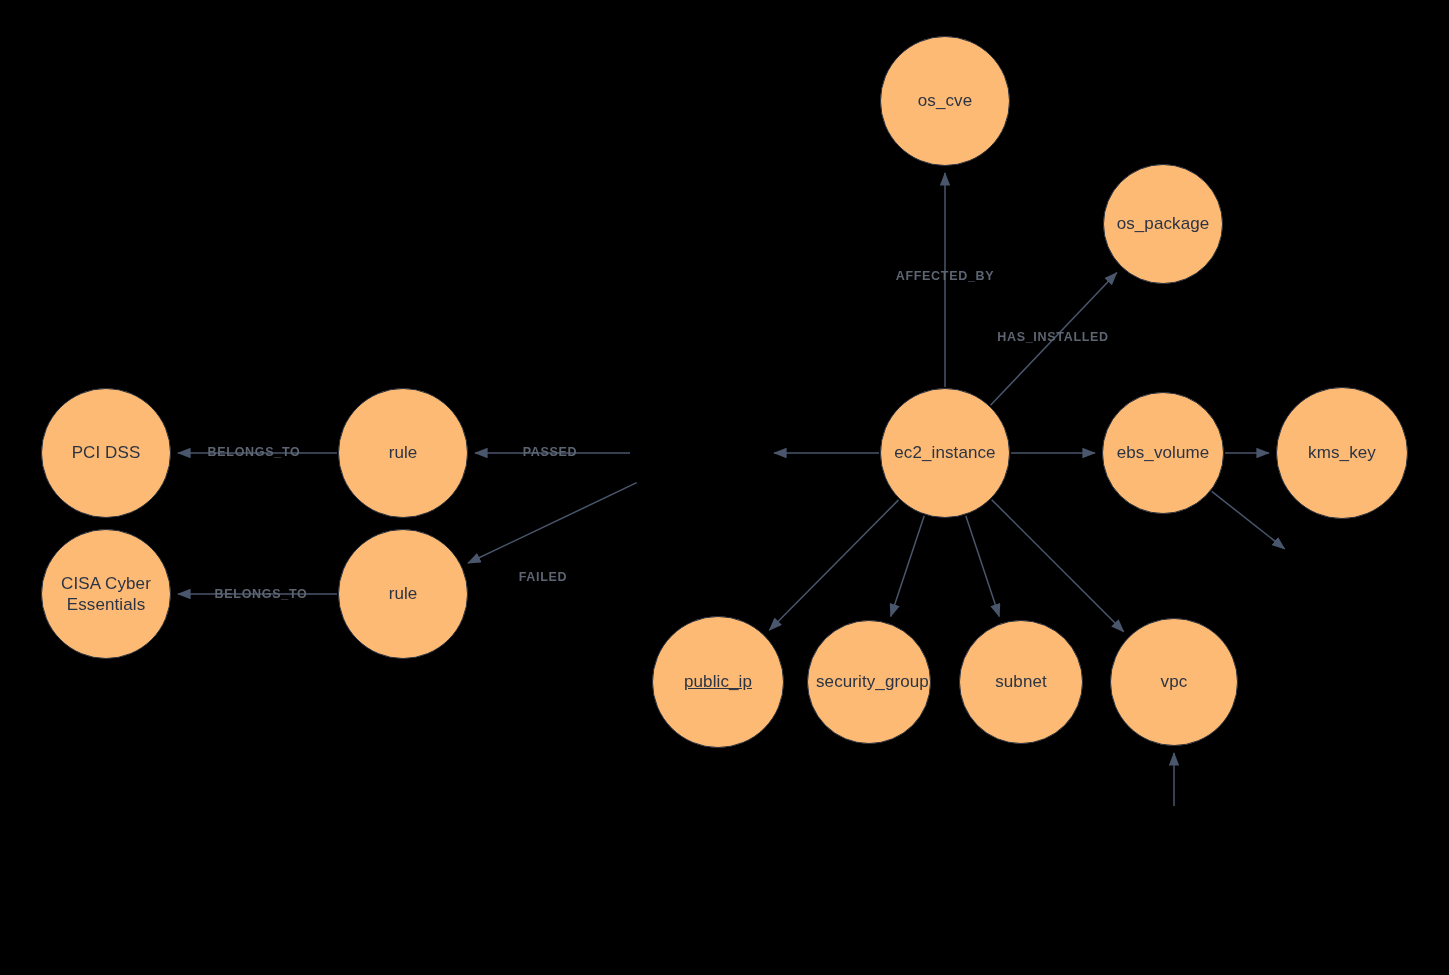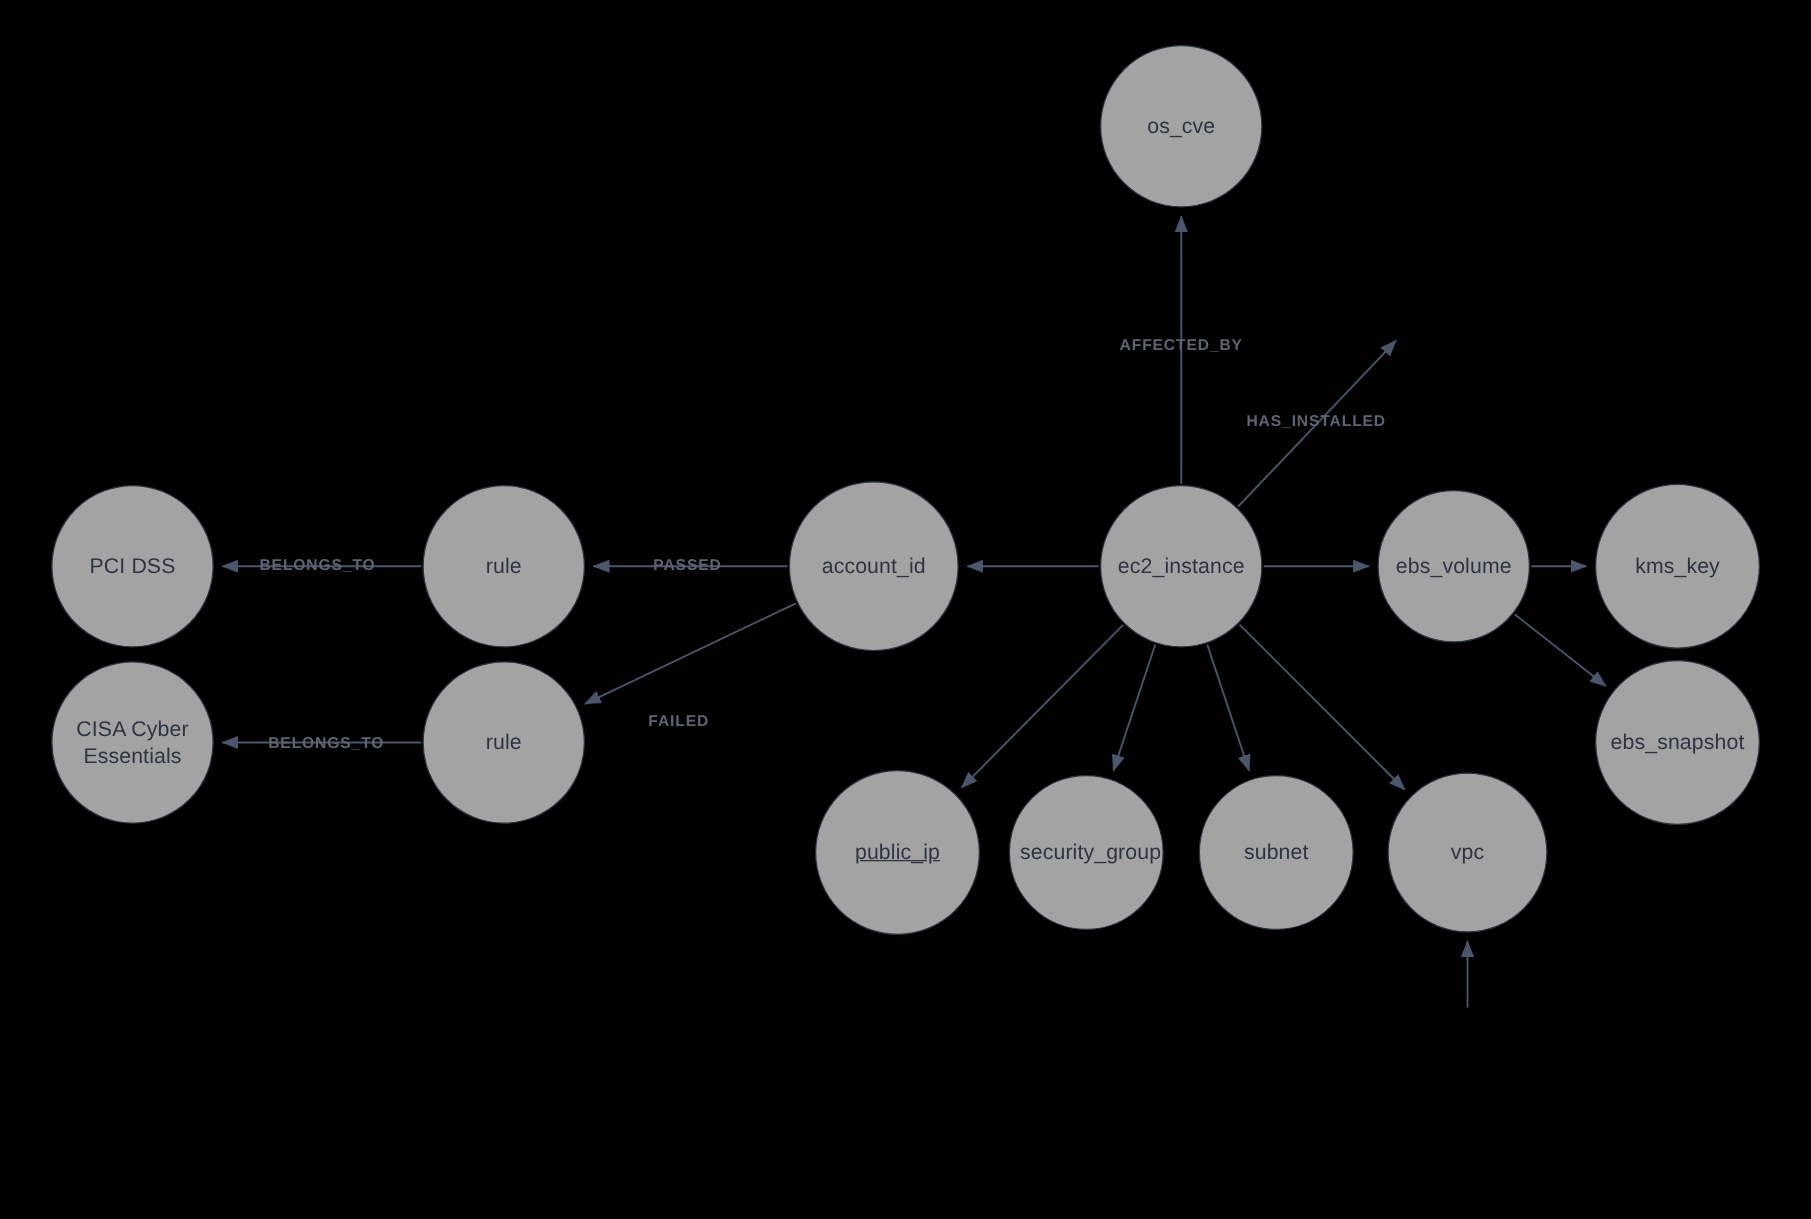--- a/index.html
+++ b/index.html
@@ -26,21 +26,21 @@
     position: absolute;
     left: 0;
     top: 0;
     width: 1449px;
     height: 975px;
   }
   .node {
     position: absolute;
     box-sizing: border-box;
     border-radius: 50%;
-    background: #a3a3a3;
+    background: #fdba74;
     border: 1.6px solid #2b3342;
     display: flex;
     align-items: center;
     justify-content: center;
     text-align: center;
     line-height: 1.25;
     color: #2c3444;
     font-size: 17px;
     letter-spacing: 0.1px;
     padding: 0 8px;
@@ -87,47 +87,44 @@
         <line x1="924.2110470245827" y1="515.6403977811914" x2="890.7339053833907" y2="616.5123114105726" stroke="#49566b" stroke-width="1.5" marker-end="url(#arrowhead)"></line>
         <line x1="965.7889529754173" y1="515.6403977811914" x2="999.2660946166093" y2="616.5123114105726" stroke="#49566b" stroke-width="1.5" marker-end="url(#arrowhead)"></line>
         <line x1="991.6690475583122" y1="499.6690475583121" x2="1123.795418535755" y2="631.7954185357552" stroke="#49566b" stroke-width="1.5" marker-end="url(#arrowhead)"></line>
         <line x1="1174" y1="806" x2="1174" y2="753" stroke="#49566b" stroke-width="1.5" marker-end="url(#arrowhead)"></line>
       </g>
   </svg>
   <div id="node-layer">
       <div class="node" style="left: 880px; top: 36px; width: 130px; height: 130px;">
         <span class="node-label">os_cve</span>
       </div>
+      <div class="node" style="left: 1103px; top: 164px; width: 120px; height: 120px;">
+        <span class="node-label">os_package</span>
+      </div>
       <div class="node" style="left: 41px; top: 388px; width: 130px; height: 130px;">
         <span class="node-label">PCI DSS</span>
       </div>
       <div class="node" style="left: 338px; top: 388px; width: 130px; height: 130px;">
         <span class="node-label">rule</span>
-      </div>
-      <div class="node" style="left: 631px; top: 385px; width: 136px; height: 136px;">
-        <span class="node-label">account_id</span>
       </div>
       <div class="node" style="left: 880px; top: 388px; width: 130px; height: 130px; justify-content: flex-end;">
         <span class="node-label">ec2_instance</span>
       </div>
       <div class="node" style="left: 1276px; top: 387px; width: 132px; height: 132px;">
         <span class="node-label">kms_key</span>
       </div>
       <div class="node" style="left: 1102px; top: 392px; width: 122px; height: 122px;">
         <span class="node-label">ebs_volume</span>
       </div>
       <div class="node" style="left: 41px; top: 529px; width: 130px; height: 130px;">
         <span class="node-label">CISA Cyber
 Essentials</span>
       </div>
       <div class="node" style="left: 338px; top: 529px; width: 130px; height: 130px;">
         <span class="node-label">rule</span>
-      </div>
-      <div class="node" style="left: 1276px; top: 528px; width: 132px; height: 132px;">
-        <span class="node-label">ebs_snapshot</span>
       </div>
       <div class="node" style="left: 652px; top: 616px; width: 132px; height: 132px; text-decoration: underline;">
         <span class="node-label">public_ip</span>
       </div>
       <div class="node" style="left: 807px; top: 620px; width: 124px; height: 124px;">
         <span class="node-label">security_group</span>
       </div>
       <div class="node" style="left: 1110px; top: 618px; width: 128px; height: 128px;">
         <span class="node-label">vpc</span>
       </div>

